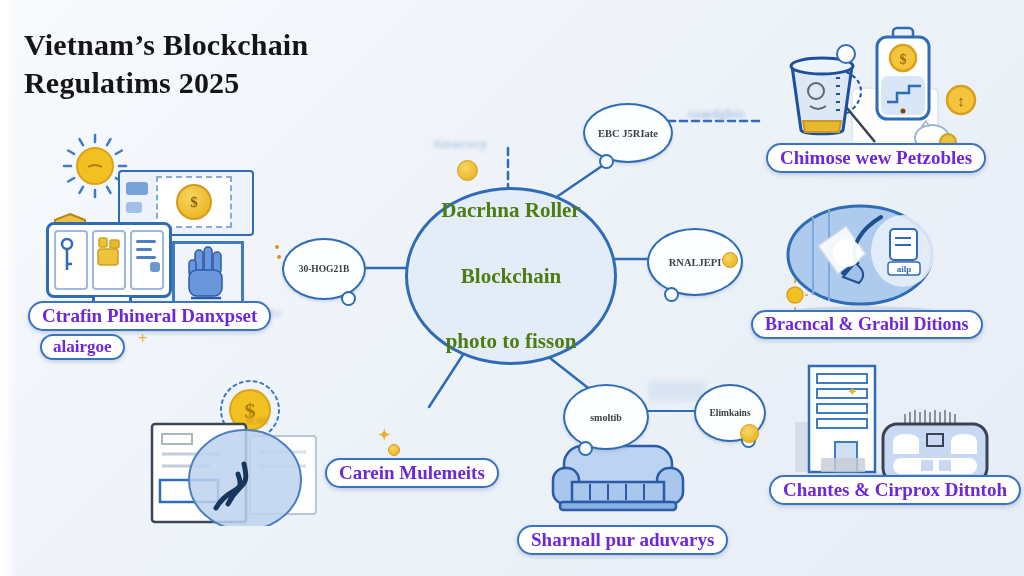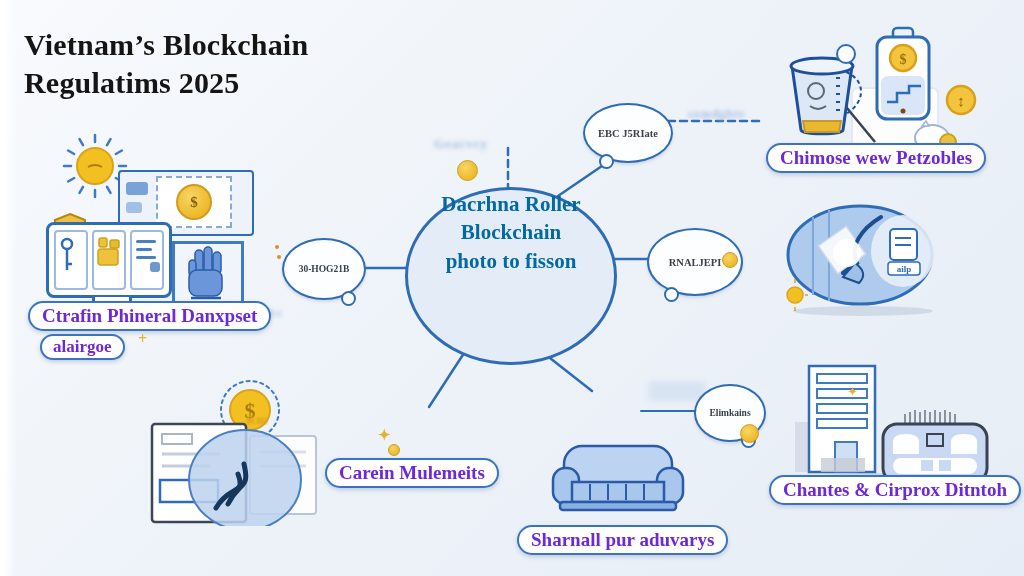--- a/index.html
+++ b/index.html
@@ -7,22 +7,22 @@
     background:linear-gradient(135deg,#f8fafd 0%,#eef3f9 45%,#e7edf6 100%);
     font-family:Liberation Serif, serif;}
   .left-fade{position:absolute;left:0;top:0;width:16px;height:100%;
     background:linear-gradient(90deg,#ffffff 30%,rgba(255,255,255,0));}
   
   .title{position:absolute;left:24px;top:26px;font-size:30px;font-weight:800;
     color:#151515;line-height:1.25;letter-spacing:.2px;}
   
   .center-node{position:absolute;left:405px;top:187px;width:206px;height:172px;
     border-radius:50%;background:#e4ecf8;border:3px solid #2e6cb5;
-    display:flex;flex-direction:column;align-items:center;
-    color:#0369a1;font-weight:700;font-size:21px;line-height:1.35;text-align:center;}
+    display:flex;flex-direction:column;align-items:center;justify-content:center;
+    color:#4d7c0f;font-weight:700;font-size:21px;line-height:1.35;text-align:center;gap:37px;}
   
   .connectors{position:absolute;left:0;top:0;}
   
   .bubble{position:absolute;background:#fdfeff;border:2.5px solid #2e6cb5;border-radius:50%;
     display:flex;align-items:center;justify-content:center;color:#3a4049;font-weight:700;
     text-align:right;box-shadow:0 2px 3px rgba(120,140,175,.25);}
   .bubble::after{content:"";position:absolute;width:11px;height:11px;background:#fdfeff;
     border:2px solid #2e6cb5;border-radius:50%;bottom:-8px;left:16%;}
   .b-top{left:583px;top:103px;width:86px;height:56px;font-size:10.5px;}
   .b-left{left:282px;top:238px;width:80px;height:58px;font-size:9.5px;}
@@ -321,35 +321,39 @@
 
   <div class="bubble b-top">
     <span>EBC J5RIate</span>
   </div>
   <div class="bubble b-left">
     <span>30-HOG21B</span>
   </div>
   <div class="bubble b-right">
     <span>RNALJEPI</span>
   </div>
+  <div class="bubble b-smoltib">
+    <span>smoltib</span>
+  </div>
   <div class="bubble b-elim">
     <span>Elimkains</span>
   </div>
 
   <div class="center-node">
     <div>Dacrhna Roller</div>
     <div>Blockchain</div>
     <div>photo to fisson</div>
   </div>
 
   <div class="pill p-monitor">Ctrafin Phineral Danxpset</div>
   <div class="pill p-alairgoe">alairgoe</div>
   <div class="pill p-carein">Carein Mulemeits</div>
   <div class="pill p-couch">Sharnall pur aduvarys</div>
   <div class="pill p-build">Chantes &amp; Cirprox Ditntoh</div>
+  <div class="pill p-privacy">Bracncal &amp; Grabil Ditions</div>
   <div class="pill p-assets">Chimose wew Petzobles</div>
 
   <div class="coin-dot" style="left:457px;top:160px;width:19px;height:19px;"></div>
   <div class="coin-dot" style="left:740px;top:424px;width:17px;height:17px;"></div>
   <div class="coin-dot" style="left:722px;top:252px;width:14px;height:14px;"></div>
   <div class="coin-dot" style="left:388px;top:444px;width:10px;height:10px;"></div>
   <div class="gold-text" style="left:138px;top:330px;font-size:16px;">+</div>
   <div class="gold-text" style="left:378px;top:426px;font-size:15px;">✦</div>
   <div class="orange-dot" style="left:275px;top:245px;"></div>
   <div class="orange-dot" style="left:277px;top:255px;"></div>

